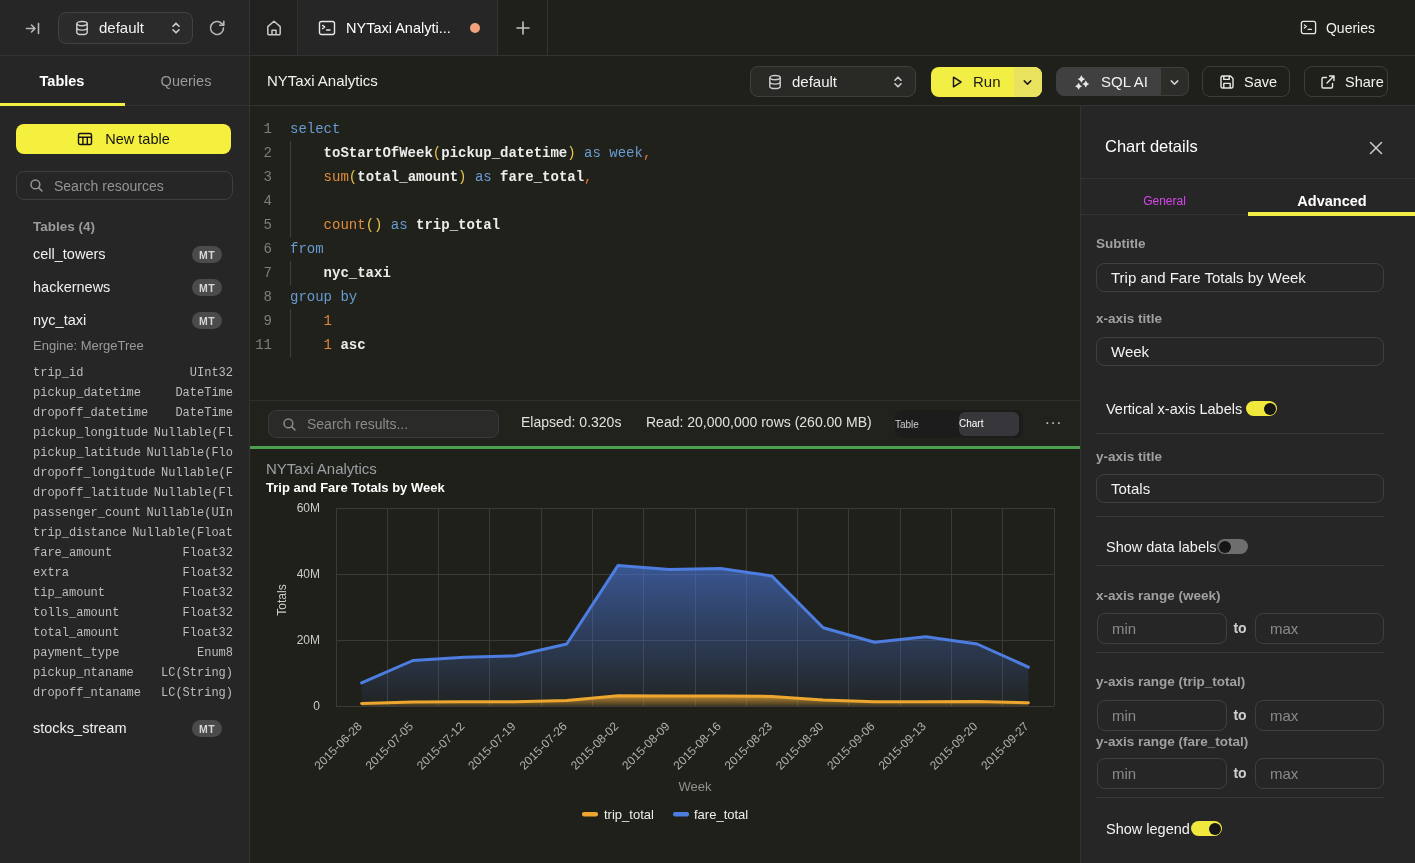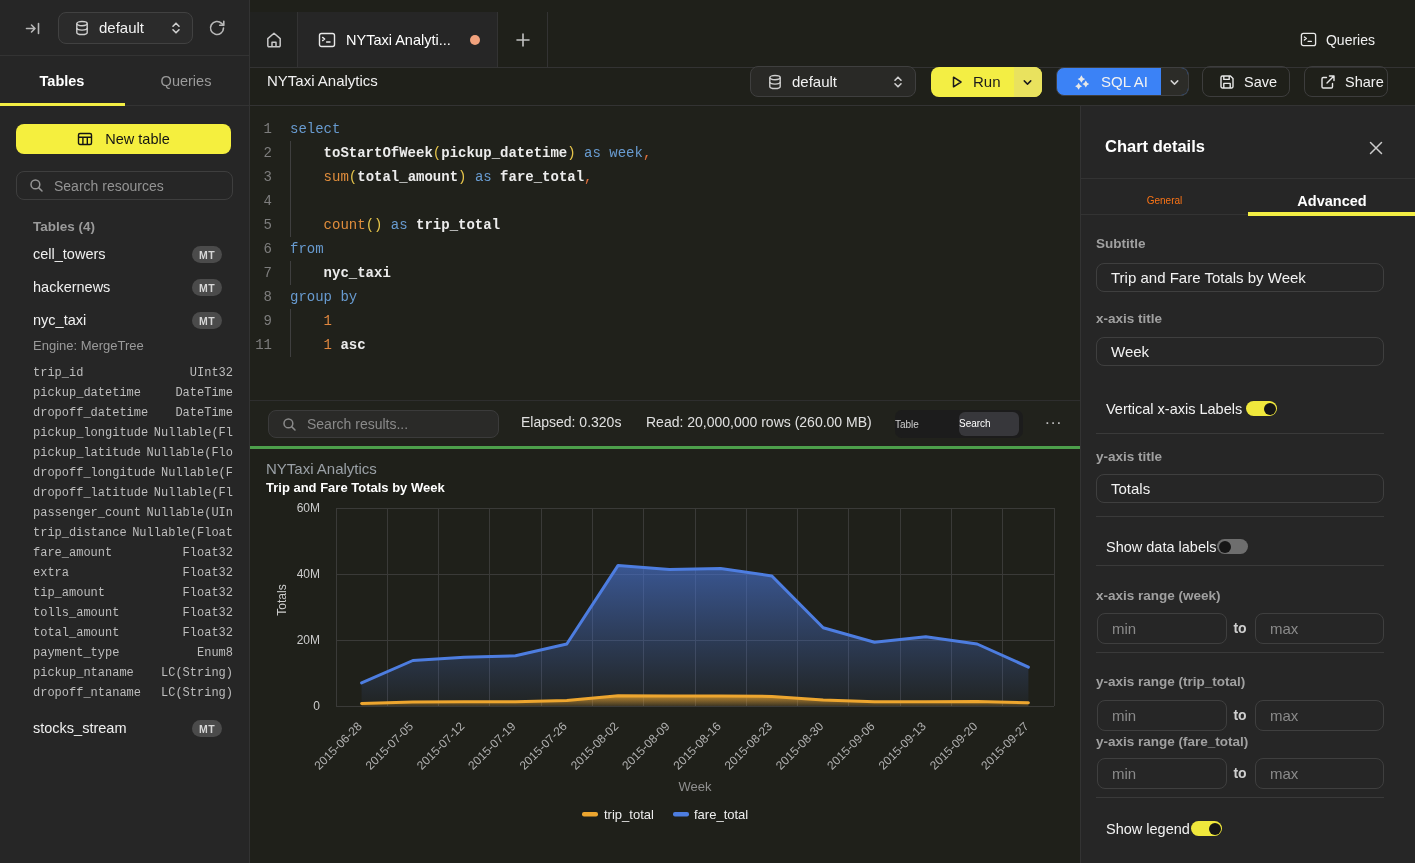--- a/index.html
+++ b/index.html
@@ -14,21 +14,21 @@
 #sb-tabs { left:0; top:56px; width:249px; height:50px; border-bottom:1px solid #333; }
 .sb-tab { top:0; height:49px; width:124px; display:flex; align-items:center; justify-content:center; font-size:14.5px; }
 #sb-underline { left:0; top:47px; width:125px; height:3px; background:#f3ee44; }
 #newtable { left:16px; top:124px; width:215px; height:30px; background:#f5ef3e; border-radius:8px; display:flex; align-items:center; justify-content:center; gap:12px; color:#141414; font-size:14.5px; font-weight:500; }
 #sb-search { left:16px; top:171px; width:217px; height:29px; border:1px solid #3e3e3e; border-radius:8px; display:flex; align-items:center; gap:10px; padding-left:12px; color:#949494; font-size:14px; }
 .tname { left:33px; font-size:14.5px; color:#f0f0f0; }
 .badge { left:192px; width:30px; height:17px; background:#4b4b4b; border-radius:9px; color:#d6d6d6; font-size:10.5px; font-weight:700; display:flex; align-items:center; justify-content:center; letter-spacing:.3px; }
 .col { left:33px; width:200px; font-family:"Liberation Mono",monospace; font-size:12px; color:#bdbdbd; white-space:pre; }
 .ctype { position:absolute; right:0; }
 
-#tabbar { left:250px; top:0; width:1165px; height:56px; border-bottom:1px solid #333;margin-top:12px; }
+#tabbar { left:250px; top:0; width:1165px; height:56px; border-bottom:1px solid #333; }
 #homecell { left:0; top:0; width:48px; height:55px; border-right:1px solid #333; background:#212220; display:flex; align-items:center; justify-content:center; }
 #activetab { left:48px; top:0; width:200px; height:55px; border-right:1px solid #333; background:#262626; display:flex; align-items:center; padding-left:20px; gap:10px; }
 #tabplus { left:248px; top:0; width:50px; height:55px; border-right:1px solid #333; display:flex; align-items:center; justify-content:center; }
 #queriesbtn { right:40px; top:0; height:55px; display:flex; align-items:center; gap:9px; font-size:14px; color:#f0f0f0; }
 
 #toolbar { left:250px; top:56px; width:1165px; height:50px; border-bottom:1px solid #333; }
 .btn { position:absolute; top:10px; height:31px; border-radius:8px; display:flex; align-items:center; font-size:14.5px; }
 
 #editor { left:250px; top:107px; width:830px; height:293px; background:#20211b; padding-top:10px; font-family:"Liberation Mono",monospace; font-size:14px; }
 .cl { position:relative; height:24px; line-height:24px; white-space:pre; }
@@ -107,21 +107,21 @@
     <div class="abs btn" style="left:681px;top:11px;width:111px;height:30px;background:#f3ee44;border-radius:8px;overflow:hidden">
       <div style="position:absolute;right:0;top:0;width:28px;height:30px;background:#e9e25e"></div>
       <svg style="position:absolute;left:19px;top:8px" width="14" height="14" viewBox="0 0 14 14" fill="none" stroke="#1c1c1c" stroke-width="1.5" stroke-linejoin="round">
           <path d="M3.5 2.2 11 7l-7.5 4.8z"></path>
         </svg>
       <span style="position:absolute;left:42px;top:5.5px;font-size:15px;color:#1c1c1c">Run</span>
       <svg style="position:absolute;right:8px;top:9px" width="13" height="13" viewBox="0 0 16 16" fill="none" stroke="#1c1c1c" stroke-width="1.8" stroke-linecap="round" stroke-linejoin="round">
           <path d="M4 6l4 4 4-4"></path>
         </svg>
     </div>
-    <div class="abs btn" style="left:806px;top:11px;width:133px;height:29px;border:1px solid #3f3f3f;background:#3b82f6;border-radius:8px;overflow:hidden">
+    <div class="abs btn" style="left:806px;top:11px;width:133px;height:29px;border:1px solid #3f3f3f;background:#404040;border-radius:8px;overflow:hidden">
       <div style="position:absolute;right:0;top:0;width:27px;height:29px;background:#2c2c28"></div>
       <svg style="position:absolute;left:18px;top:7px" width="15" height="17" viewBox="0 0 15 17" fill="#e8e8e8">
           <path d="M6.4 0.20000000000000018Q7.300000000000001 3.1 10.2 4.0Q7.300000000000001 4.9 6.4 7.8Q5.5 4.9 2.6000000000000005 4.0Q5.5 3.1 6.4 0.20000000000000018Z"></path>
           <path d="M3.6 7.699999999999999Q4.5 10.299999999999999 7.1 11.2Q4.5 12.1 3.6 14.7Q2.7 12.1 0.10000000000000009 11.2Q2.7 10.299999999999999 3.6 7.699999999999999Z"></path>
           <path d="M10.8 5.5Q11.700000000000001 8.1 14.3 9.0Q11.700000000000001 9.9 10.8 12.5Q9.9 9.9 7.300000000000001 9.0Q9.9 8.1 10.8 5.5Z"></path>
         </svg>
       <span style="position:absolute;left:44px;top:5px;font-size:15px;color:#f2f2f2">SQL AI</span>
       <svg style="position:absolute;right:7px;top:8px" width="13" height="13" viewBox="0 0 16 16" fill="none" stroke="#d0d0d0" stroke-width="1.8" stroke-linecap="round" stroke-linejoin="round">
           <path d="M4 6l4 4 4-4"></path>
         </svg>
@@ -225,21 +225,21 @@
       <svg width="15" height="15" viewBox="0 0 15 15" fill="none" stroke="#8a8a8a" stroke-width="1.5" stroke-linecap="round">
           <circle cx="6.4" cy="6.4" r="4.4"></circle>
           <path d="M13 13 9.6 9.6"></path>
         </svg>
       <span>Search results...</span>
     </div>
     <div class="abs" style="left:271px;top:13px;font-size:14px;color:#e0e0e0">Elapsed: 0.320s</div>
     <div class="abs" style="left:396px;top:13px;font-size:14px;color:#e0e0e0">Read: 20,000,000 rows (260.00 MB)</div>
     <div class="abs" id="seg">
         <div class="sg">Table</div>
-        <div class="sg on">Search</div>
+        <div class="sg on">Chart</div>
       </div>
     <div class="abs" style="left:795px;top:8px;font-size:17px;color:#bbb;letter-spacing:1px">...</div>
   </div>
   <div class="abs" id="greenline"></div>
 <svg class="abs" id="chart" width="830" height="414" viewBox="0 0 830 414" font-family="Liberation Sans,sans-serif">
 <defs>
         <linearGradient id="bg1" x1="0" y1="59" x2="0" y2="257" gradientUnits="userSpaceOnUse">
           <stop offset="0" stop-color="#4a78dc" stop-opacity="0.85"></stop>
           <stop offset="1" stop-color="#4a78dc" stop-opacity="0.04"></stop>
         </linearGradient>
@@ -274,26 +274,26 @@
 <text transform="translate(676.8,278) rotate(-45)" font-size="12" fill="#b0b0b0" text-anchor="end">2015-09-13</text>
 <text transform="translate(728.1,278) rotate(-45)" font-size="12" fill="#b0b0b0" text-anchor="end">2015-09-20</text>
 <text transform="translate(779.4,278) rotate(-45)" font-size="12" fill="#b0b0b0" text-anchor="end">2015-09-27</text>
 <text x="445" y="342" font-size="13" fill="#8f8f8f" text-anchor="middle">Week</text>
 <rect x="332" y="363" width="16" height="4.5" rx="2" fill="#eda62f"></rect>
       <text x="354" y="370" font-size="13" fill="#eeeeee">trip_total</text>
 <rect x="423" y="363" width="16" height="4.5" rx="2" fill="#4d7de0"></rect>
       <text x="444" y="370" font-size="13" fill="#eeeeee">fare_total</text>
 </svg>
   <div class="abs" id="panel">
-    <div class="abs" style="left:24px;top:31px;font-size:16.5px;font-weight:700;color:#fff">Chart details</div>
+    <div class="abs" style="left:24px;top:31px;font-size:16.5px;font-weight:400;color:#fff">Chart details</div>
     <svg class="abs" style="left:287px;top:34px" width="16" height="16" viewBox="0 0 16 16" fill="none" stroke="#cccccc" stroke-width="1.5" stroke-linecap="round">
         <path d="M2.5 2.5l11 11M13.5 2.5l-11 11"></path>
       </svg>
     <div class="abs" style="left:0;top:72px;width:335px;border-top:1px solid #333"></div>
-    <div class="abs" style="left:0;top:80px;width:167px;height:29px;display:flex;align-items:center;justify-content:center;font-size:10px;color:#f97316">General</div>
+    <div class="abs" style="left:0;top:80px;width:167px;height:29px;display:flex;align-items:center;justify-content:center;font-size:12px;color:#d946ef">General</div>
     <div class="abs" style="left:167px;top:80px;width:168px;height:29px;display:flex;align-items:center;justify-content:center;font-size:14.5px;font-weight:700;color:#fff">Advanced</div>
     <div class="abs" style="left:0;top:108px;width:167px;border-top:1px solid #333"></div>
     <div class="abs" style="left:167px;top:106px;width:168px;height:3.5px;background:#f3ee44"></div>
     <div class="abs plabel" style="top:130px">Subtitle</div>
     <div class="abs pinput" style="top:157px">Trip and Fare Totals by Week</div>
     <div class="abs plabel" style="top:205px">x-axis title</div>
     <div class="abs pinput" style="top:231px">Week</div>
     <div class="abs ptext" style="top:295px">Vertical x-axis Labels</div>
     <div class="abs toggle" style="left:165px;top:295px;background:#f0e83c">
         <span class="knob" style="left:17.5px"></span>

